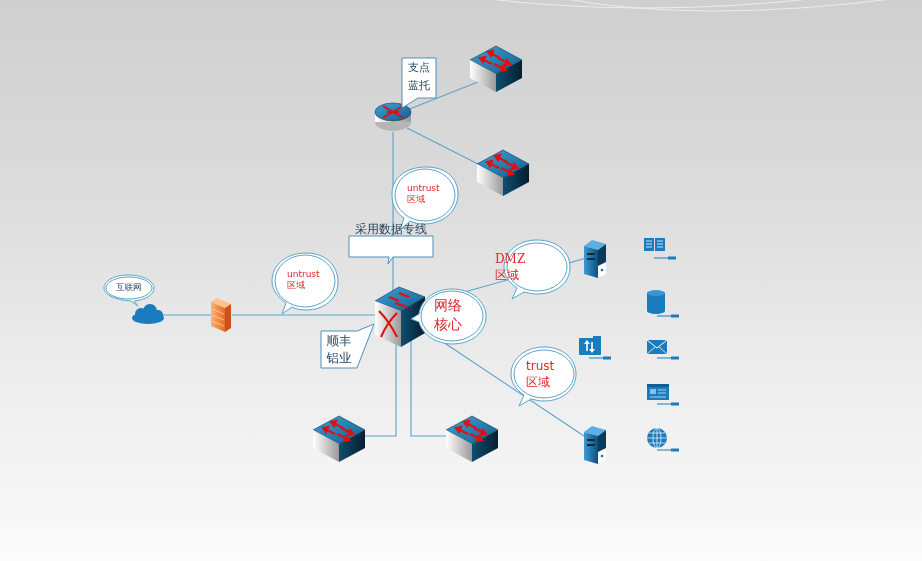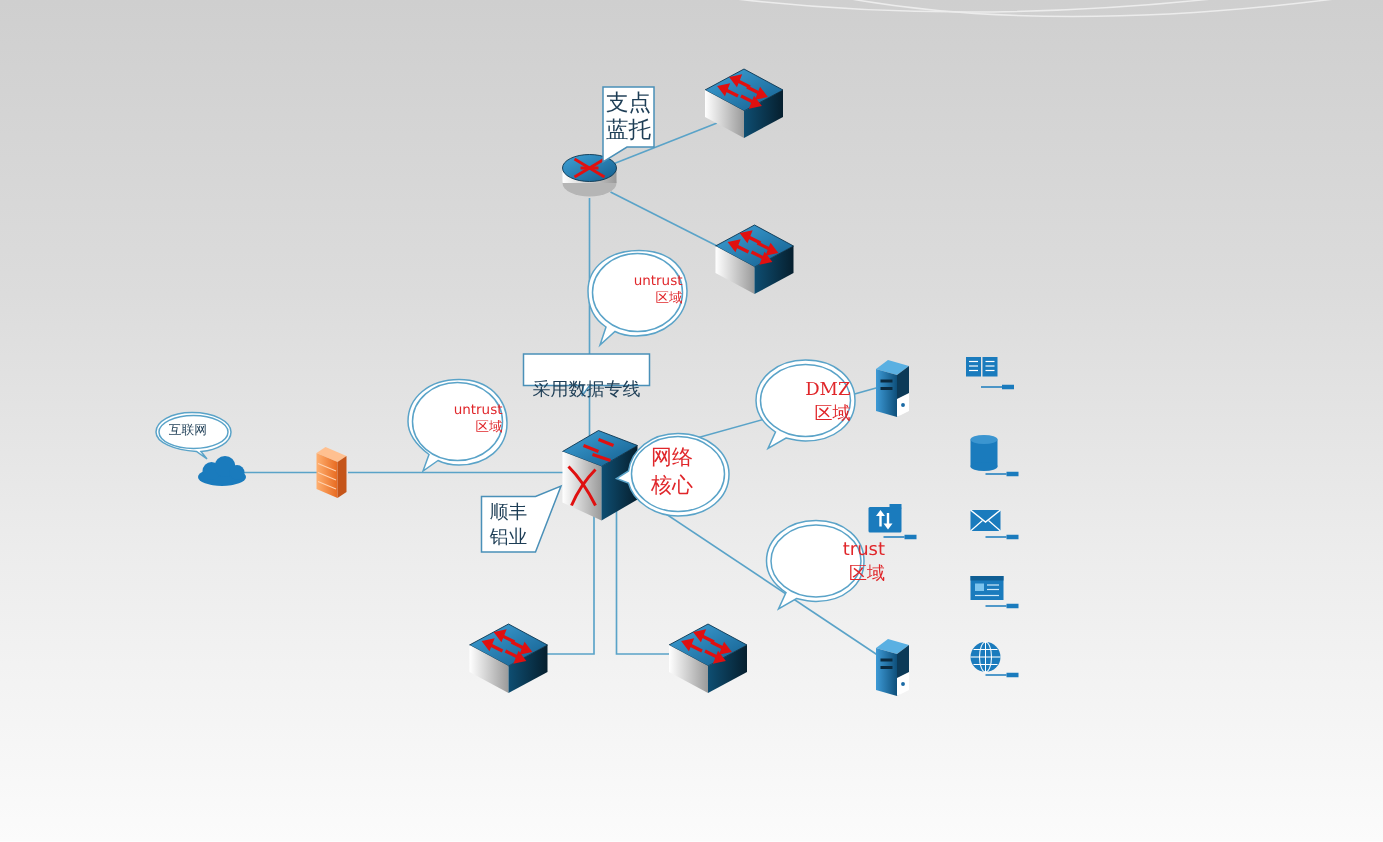--- a/index.html
+++ b/index.html
@@ -2,21 +2,21 @@
 <html><head>
 <meta charset="utf-8">
 <style>
   html,body{margin:0;padding:0;}
   body{width:922px;height:561px;overflow:hidden;position:relative;
     background:linear-gradient(180deg,#cfcfcf 0%,#dcdcdc 35%,#ececec 65%,#fbfbfb 100%);
     font-family:"DejaVu Sans",sans-serif;}
   #stage{position:absolute;left:0;top:0;width:922px;height:561px;}
   .callout-rect{position:absolute;background:#fff;border:1px solid #4a90b8;
     color:#1d3d55;font-size:12px;text-align:center;line-height:17px;}
-  .bubble-text{position:absolute;text-align:right;color:#e0262a;}
+  .bubble-text{position:absolute;text-align:left;color:#e0262a;margin-left:12px;}
 </style>
 </head>
 <body>
 
 <svg id="stage" width="922" height="561" viewBox="0 0 922 561">
   <defs>
     <linearGradient id="topG" x1="0" y1="0" x2="1" y2="1">
       <stop offset="0" stop-color="#3fa2d8"></stop>
         <stop offset="1" stop-color="#135d8c"></stop>
     </linearGradient>
@@ -239,26 +239,26 @@
     </g>
   </g>
 
   <g fill="#ffffff" stroke="#4a90b8" stroke-width="1">
     <path d="M402,58 L436,58 L436,98 L418,98 L402,108 Z"></path>
     <path d="M349,236 L433,236 L433,257 L393,257 L388,264 L389,257 L349,257 Z"></path>
     <path d="M321,331 L357,331 L374,324 L357,368 L321,368 Z"></path>
   </g>
 </svg>
 
-<div class="callout-rect" style="left:403px;top:59px;width:32px;height:38px;border:none;background:transparent;font-size:15px;line-height:18px;">
+<div class="callout-rect" style="left:403px;top:59px;width:32px;height:38px;border:none;background:transparent;font-size:11px;line-height:18px;">
   <div>支点</div>
   <div>蓝托</div>
 </div>
 
-<div class="callout-rect" style="left:350px;top:250px;width:82px;height:18px;border:none;background:transparent;font-size:12px;line-height:18px;">采用数据专线</div>
+<div class="callout-rect" style="left:350px;top:220px;width:82px;height:18px;border:none;background:transparent;font-size:12px;line-height:18px;">采用数据专线</div>
 
 <div class="callout-rect" style="left:322px;top:332px;width:34px;height:35px;border:none;background:transparent;font-size:12.5px;line-height:17px;text-align:center;">
   <div>顺丰</div>
   <div>铝业</div>
 </div>
 
 <div class="bubble-text" style="left:104px;top:281px;width:34px;font-size:8.5px;color:#1d3d55;line-height:12px;">互联网</div>
 
 <div class="bubble-text" style="left:395px;top:183px;width:60px;font-size:9px;line-height:11px;">
   <div>untrust</div>
@@ -268,21 +268,21 @@
 <div class="bubble-text" style="left:275px;top:269px;width:60px;font-size:9px;line-height:11px;">
   <div>untrust</div>
   <div>区域</div>
 </div>
 
 <div class="bubble-text" style="left:422px;top:296px;width:40px;font-size:14px;line-height:19px;">
   <div>网络</div>
   <div>核心</div>
 </div>
 
-<div class="bubble-text" style="left:507px;top:251px;width:60px;font-size:12px;line-height:16px;font-family:'DejaVu Serif',serif;">
+<div class="bubble-text" style="left:483px;top:251px;width:60px;font-size:12px;line-height:16px;font-family:'DejaVu Serif',serif;">
   <div>DMZ</div>
   <div>区域</div>
 </div>
 
-<div class="bubble-text" style="left:530px;top:358px;width:60px;font-size:12px;line-height:16px;">
+<div class="bubble-text" style="left:514px;top:358px;width:60px;font-size:12px;line-height:16px;">
   <div>trust</div>
   <div>区域</div>
 </div>
 
 </body></html>

